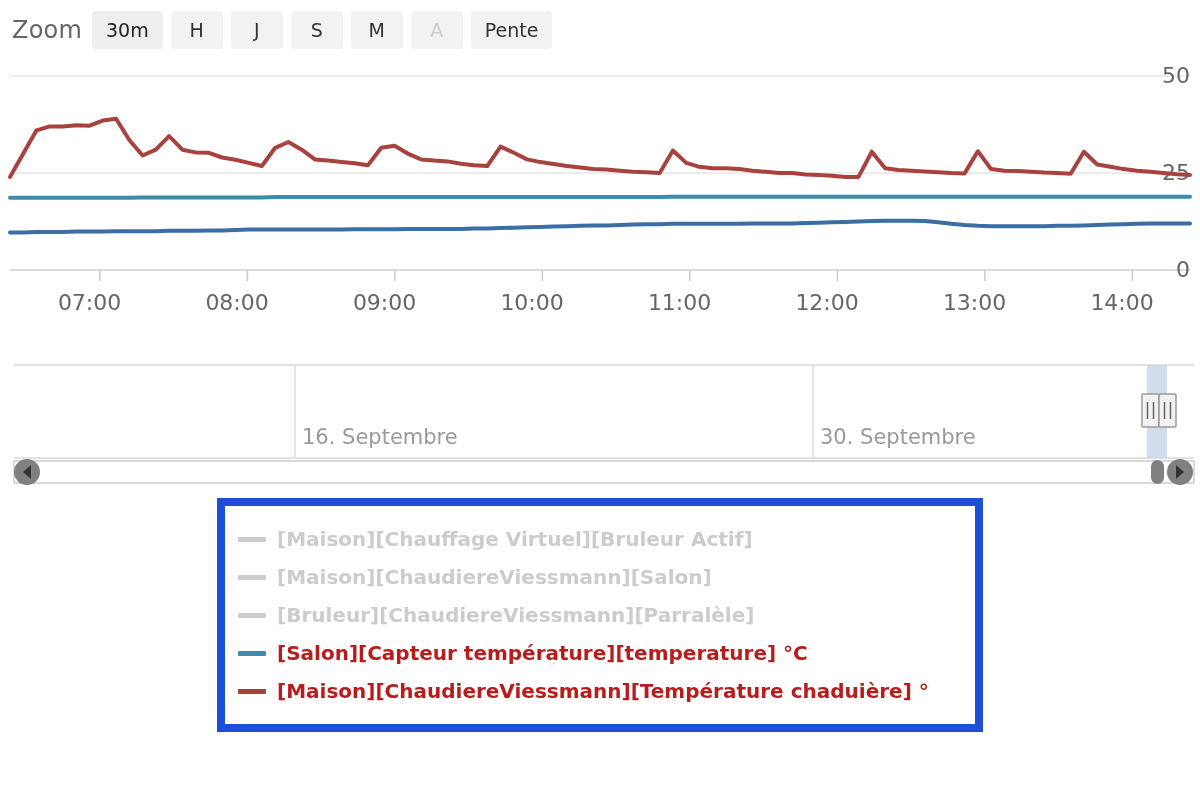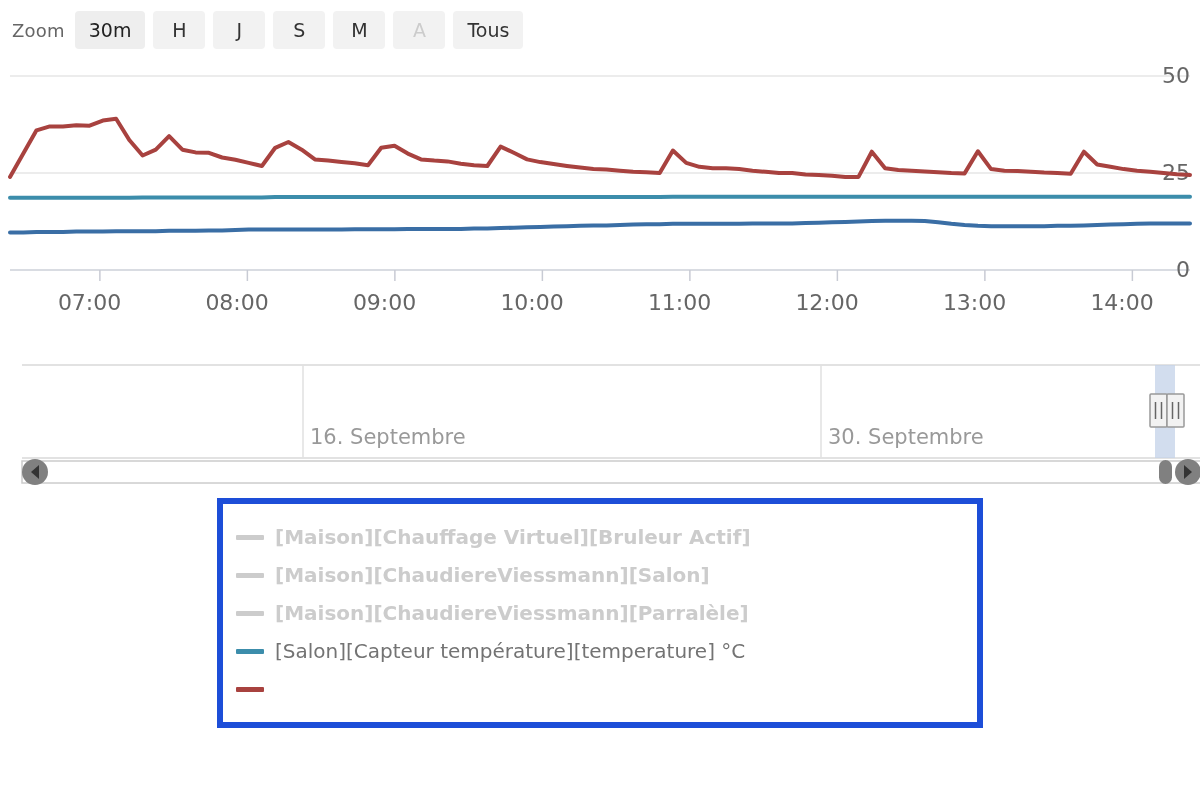--- a/index.html
+++ b/index.html
@@ -19,21 +19,21 @@
 
   
   #range-selector {
     position: absolute;
     left: 0; top: 0;
     width: 1200px; height: 60px;
     display: flex;
     align-items: center;
   }
   .rs-label {
-    font-size: 18px;
+    font-size: 24px;
     color: #666666;
     margin-left: 12px;
     margin-right: 10px;
     letter-spacing: 0.2px;
   }
   .rs-btn {
     height: 38px;
     min-width: 52px;
     margin-right: 8px;
     padding: 0 14px;
@@ -65,32 +65,32 @@
   #main-chart {
     position: absolute;
     left: 0; top: 55px;
     width: 1200px; height: 270px;
   }
   #main-chart svg { display: block; }
 
   
   #navigator {
     position: absolute;
-    left: 12px; top: 355px;
+    left: 4px; top: 355px;
     width: 1071px; height: 135px;
   }
   #navigator svg { display: block; }
 
   
   #legend {
     position: absolute;
     left: 217px; top: 498px;
     width: 766px;
     box-sizing: border-box;
-    border: 6px solid #1d4ed8;
+    border: 8px solid #1d4ed8;
     background: #ffffff;
     padding: 14px 18px 14px 0;
   }
   .legend-item {
     display: flex;
     align-items: center;
     height: 38px;
     padding-left: 13px;
     cursor: pointer;
     white-space: nowrap;
@@ -101,41 +101,41 @@
     border-radius: 1px;
     margin-right: 11px;
     flex: 0 0 auto;
   }
   .legend-text {
     font-size: 20px;
     font-family: "DejaVu Sans", "Liberation Sans", sans-serif;
     line-height: 1;
   }
   .legend-item.active .legend-text {
-    color: #737373;
-    font-weight: normal;
+    color: #b91c1c;
+    font-weight: bold;
   }
   .legend-item.inactive .legend-text {
     color: #cccccc;
     font-weight: bold;
   }
 </style>
 </head>
 <body>
 
 <div id="range-selector">
   <span class="rs-label">Zoom</span>
   <div id="rs-buttons" style="display: flex; align-items: center;">
       <button class="rs-btn selected">30m</button>
       <button class="rs-btn">H</button>
       <button class="rs-btn">J</button>
       <button class="rs-btn">S</button>
       <button class="rs-btn">M</button>
       <button class="rs-btn disabled">A</button>
-      <button class="rs-btn">Tous</button>
+      <button class="rs-btn">Pente</button>
     </div>
 </div>
 
 <div id="main-chart">
   <svg id="main-svg" width="1200" height="270">
       <line x1="10" y1="215" x2="1190" y2="215" stroke="#cdd0d8" stroke-width="1.5"></line>
       <text x="1190" y="222" text-anchor="end" font-size="22" fill="#666666" font-family="&quot;DejaVu Sans&quot;,&quot;Liberation Sans&quot;,sans-serif">0</text>
       <line x1="10" y1="118" x2="1190" y2="118" stroke="#e6e6e6" stroke-width="1.5"></line>
       <text x="1190" y="125" text-anchor="end" font-size="22" fill="#666666" font-family="&quot;DejaVu Sans&quot;,&quot;Liberation Sans&quot;,sans-serif">25</text>
       <line x1="10" y1="21" x2="1190" y2="21" stroke="#e6e6e6" stroke-width="1.5"></line>
@@ -198,22 +198,23 @@
     <div class="legend-item inactive">
       <span class="legend-swatch" style="background: rgb(204, 204, 204);"></span>
       <span class="legend-text">[Maison][Chauffage Virtuel][Bruleur Actif]</span>
     </div>
     <div class="legend-item inactive">
       <span class="legend-swatch" style="background: rgb(204, 204, 204);"></span>
       <span class="legend-text">[Maison][ChaudiereViessmann][Salon]</span>
     </div>
     <div class="legend-item inactive">
       <span class="legend-swatch" style="background: rgb(204, 204, 204);"></span>
-      <span class="legend-text">[Maison][ChaudiereViessmann][Parralèle]</span>
+      <span class="legend-text">[Bruleur][ChaudiereViessmann][Parralèle]</span>
     </div>
     <div class="legend-item active">
       <span class="legend-swatch" style="background: rgb(60, 141, 171);"></span>
       <span class="legend-text">[Salon][Capteur température][temperature] °C</span>
     </div>
     <div class="legend-item active">
       <span class="legend-swatch" style="background: rgb(168, 66, 63);"></span>
+      <span class="legend-text">[Maison][ChaudiereViessmann][Température chaduière] °</span>
     </div>
   </div>
 
 </body></html>

